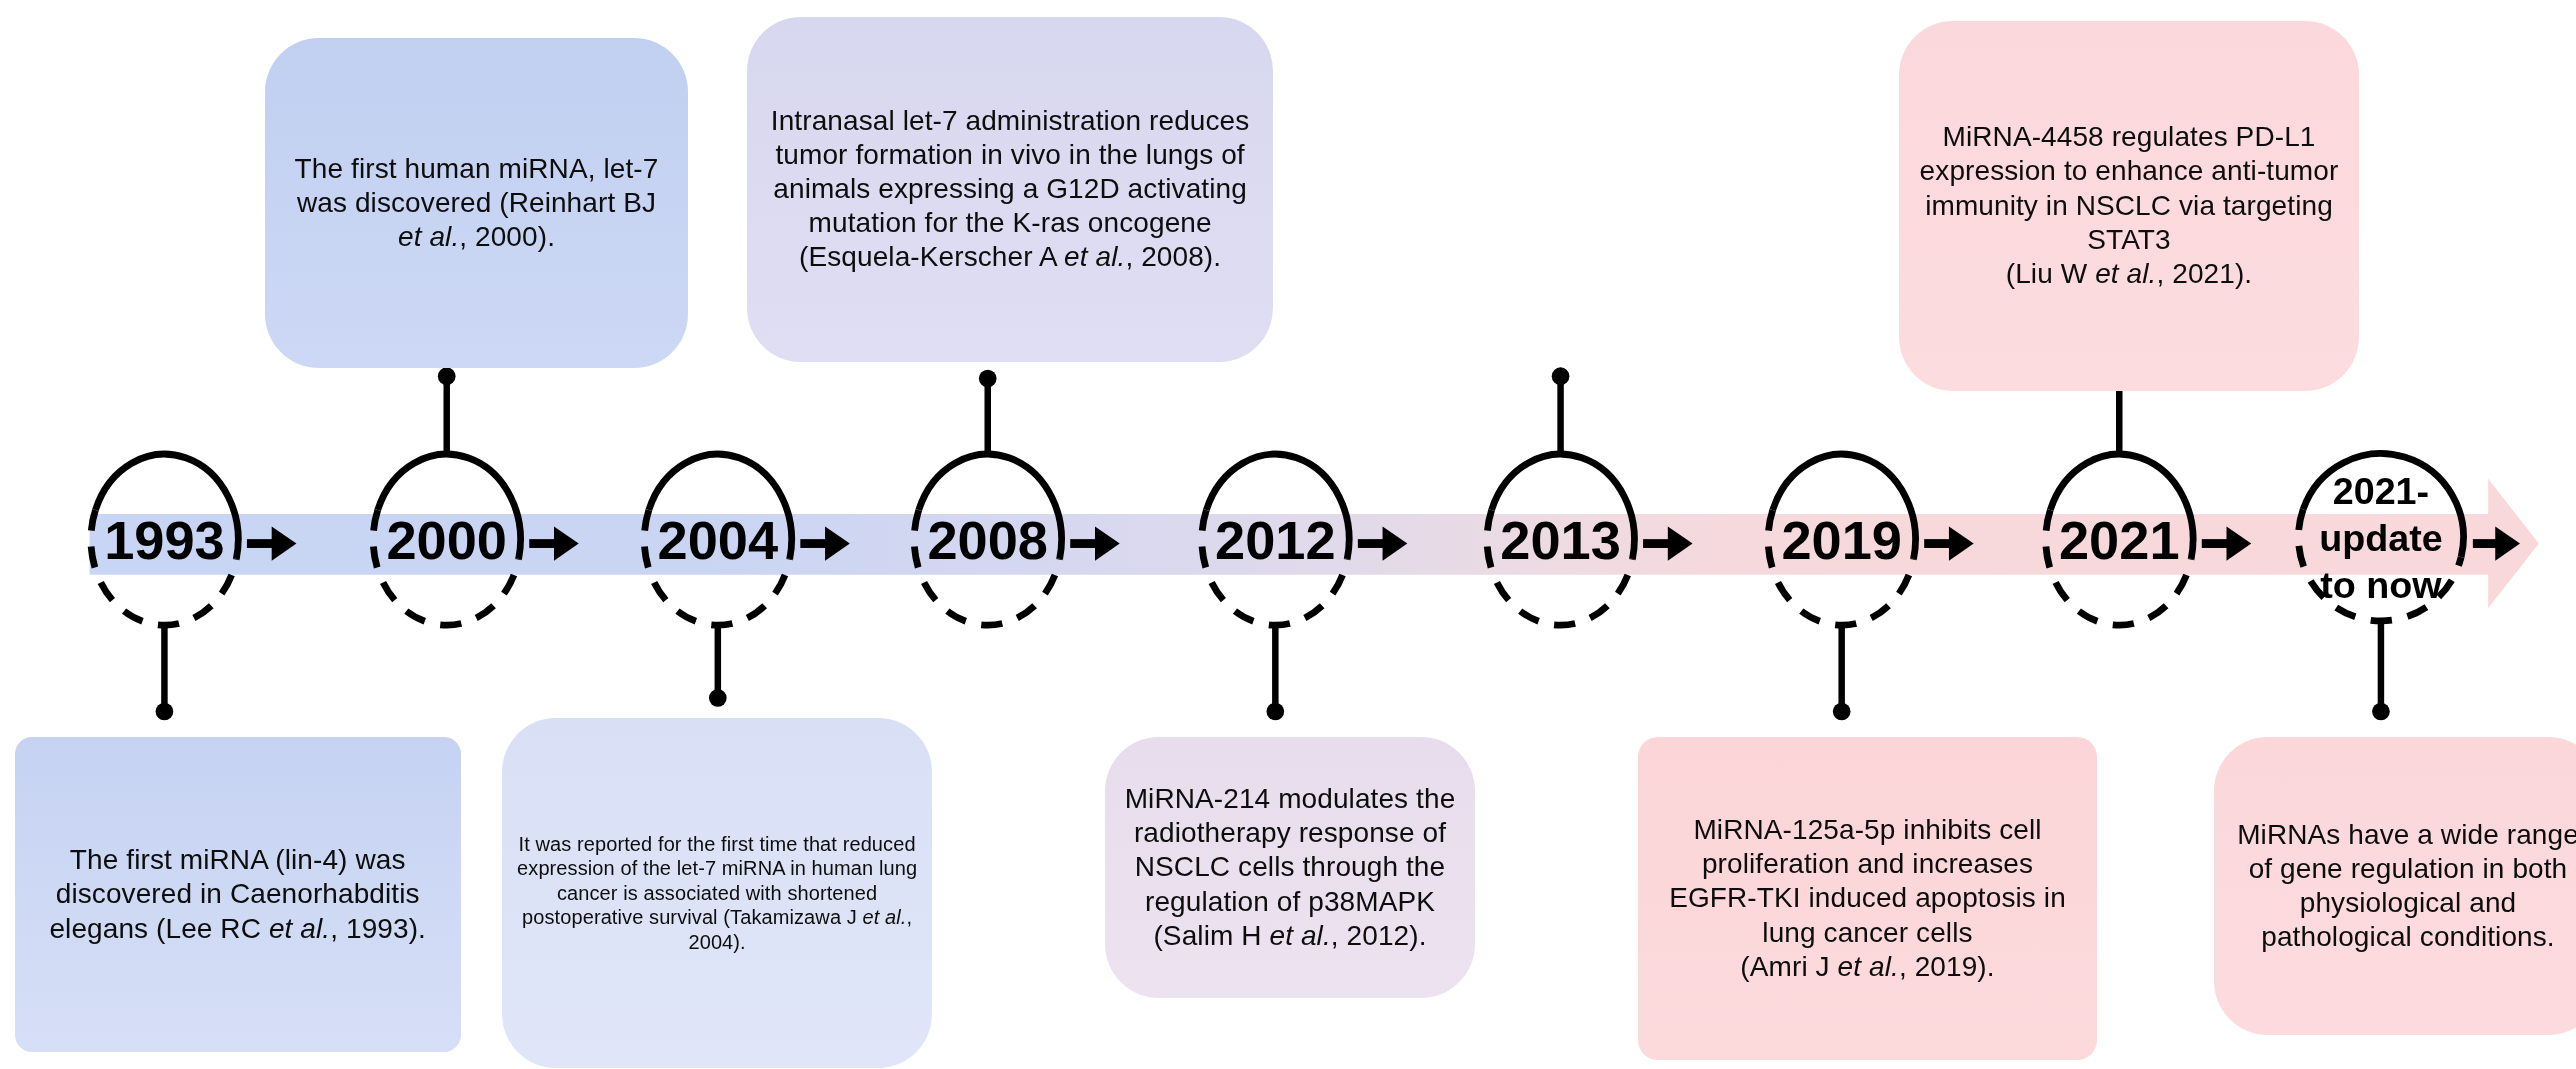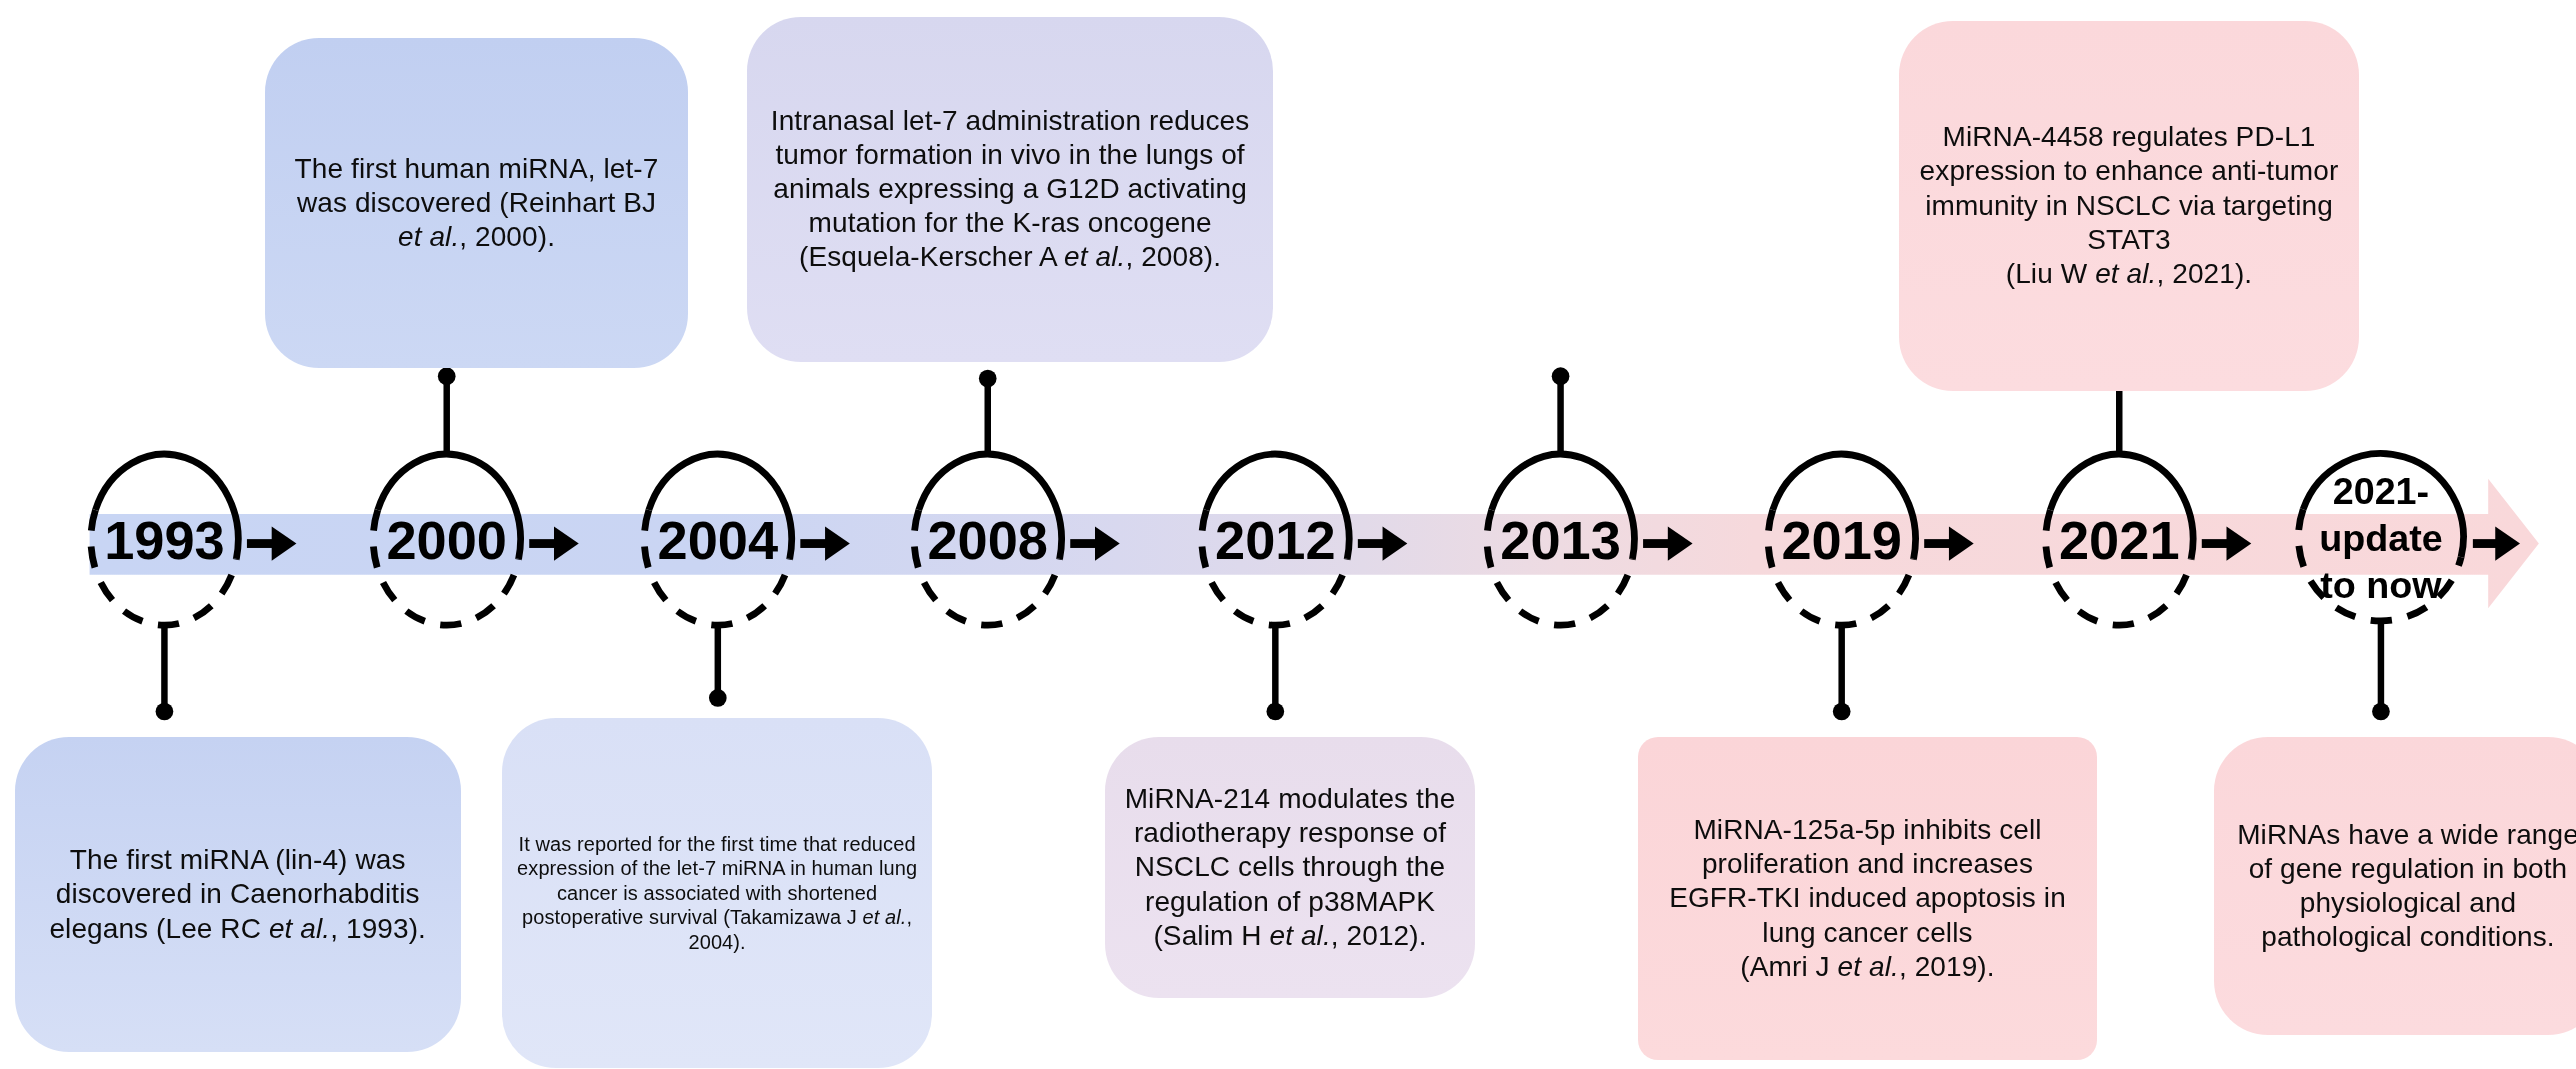--- a/index.html
+++ b/index.html
@@ -23,21 +23,21 @@
            background:linear-gradient(180deg,#c1cff1,#ccd8f4); }
   .b2008 { left:747px; top:16.5px;  width:479px; height:345px; padding:0 23.6px;
            background:linear-gradient(180deg,#d7d7ef,#dfdef3); }
   .b2013 { left:1386px; top:20.6px;  width:335px; height:330px; padding:0 16.5px;
            background:linear-gradient(180deg,#f8dbe1,#fadee3); }
   .b2021 { left:1899px; top:20.6px;  width:436px; height:370px; padding:0 12px;
            background:linear-gradient(180deg,#fbd8db,#fcdcdf); }
 
   
   .b1993 { left:14.7px;   top:737px; width:396px; height:315px; padding:0 25px;
-           background:linear-gradient(180deg,#c5d2f2,#d6dff6); }
+           background:linear-gradient(180deg,#c5d2f2,#d6dff6);border-radius:17px; }
   .b2004 { left:502px;  top:718px; width:409px; height:350px; padding:0 10.6px; font-size:20px;
            background:linear-gradient(180deg,#d9e0f6,#e0e6f8); }
   .b2012 { left:1105px; top:737px; width:342px; height:253px; padding:4px 14px;
            background:linear-gradient(180deg,#e8ddec,#ece2f0); }
   .b2019 { left:1638px; top:737px; width:426px; height:323px; padding:0 16.5px;
            background:linear-gradient(180deg,#fbd5d8,#fcdadc);border-radius:20px; }
   .b2021u{ left:2214px; top:737px; width:348px; height:298px; padding:0 20px;
            background:linear-gradient(180deg,#fbd7da,#fcdbde); }
 </style>
 </head>

